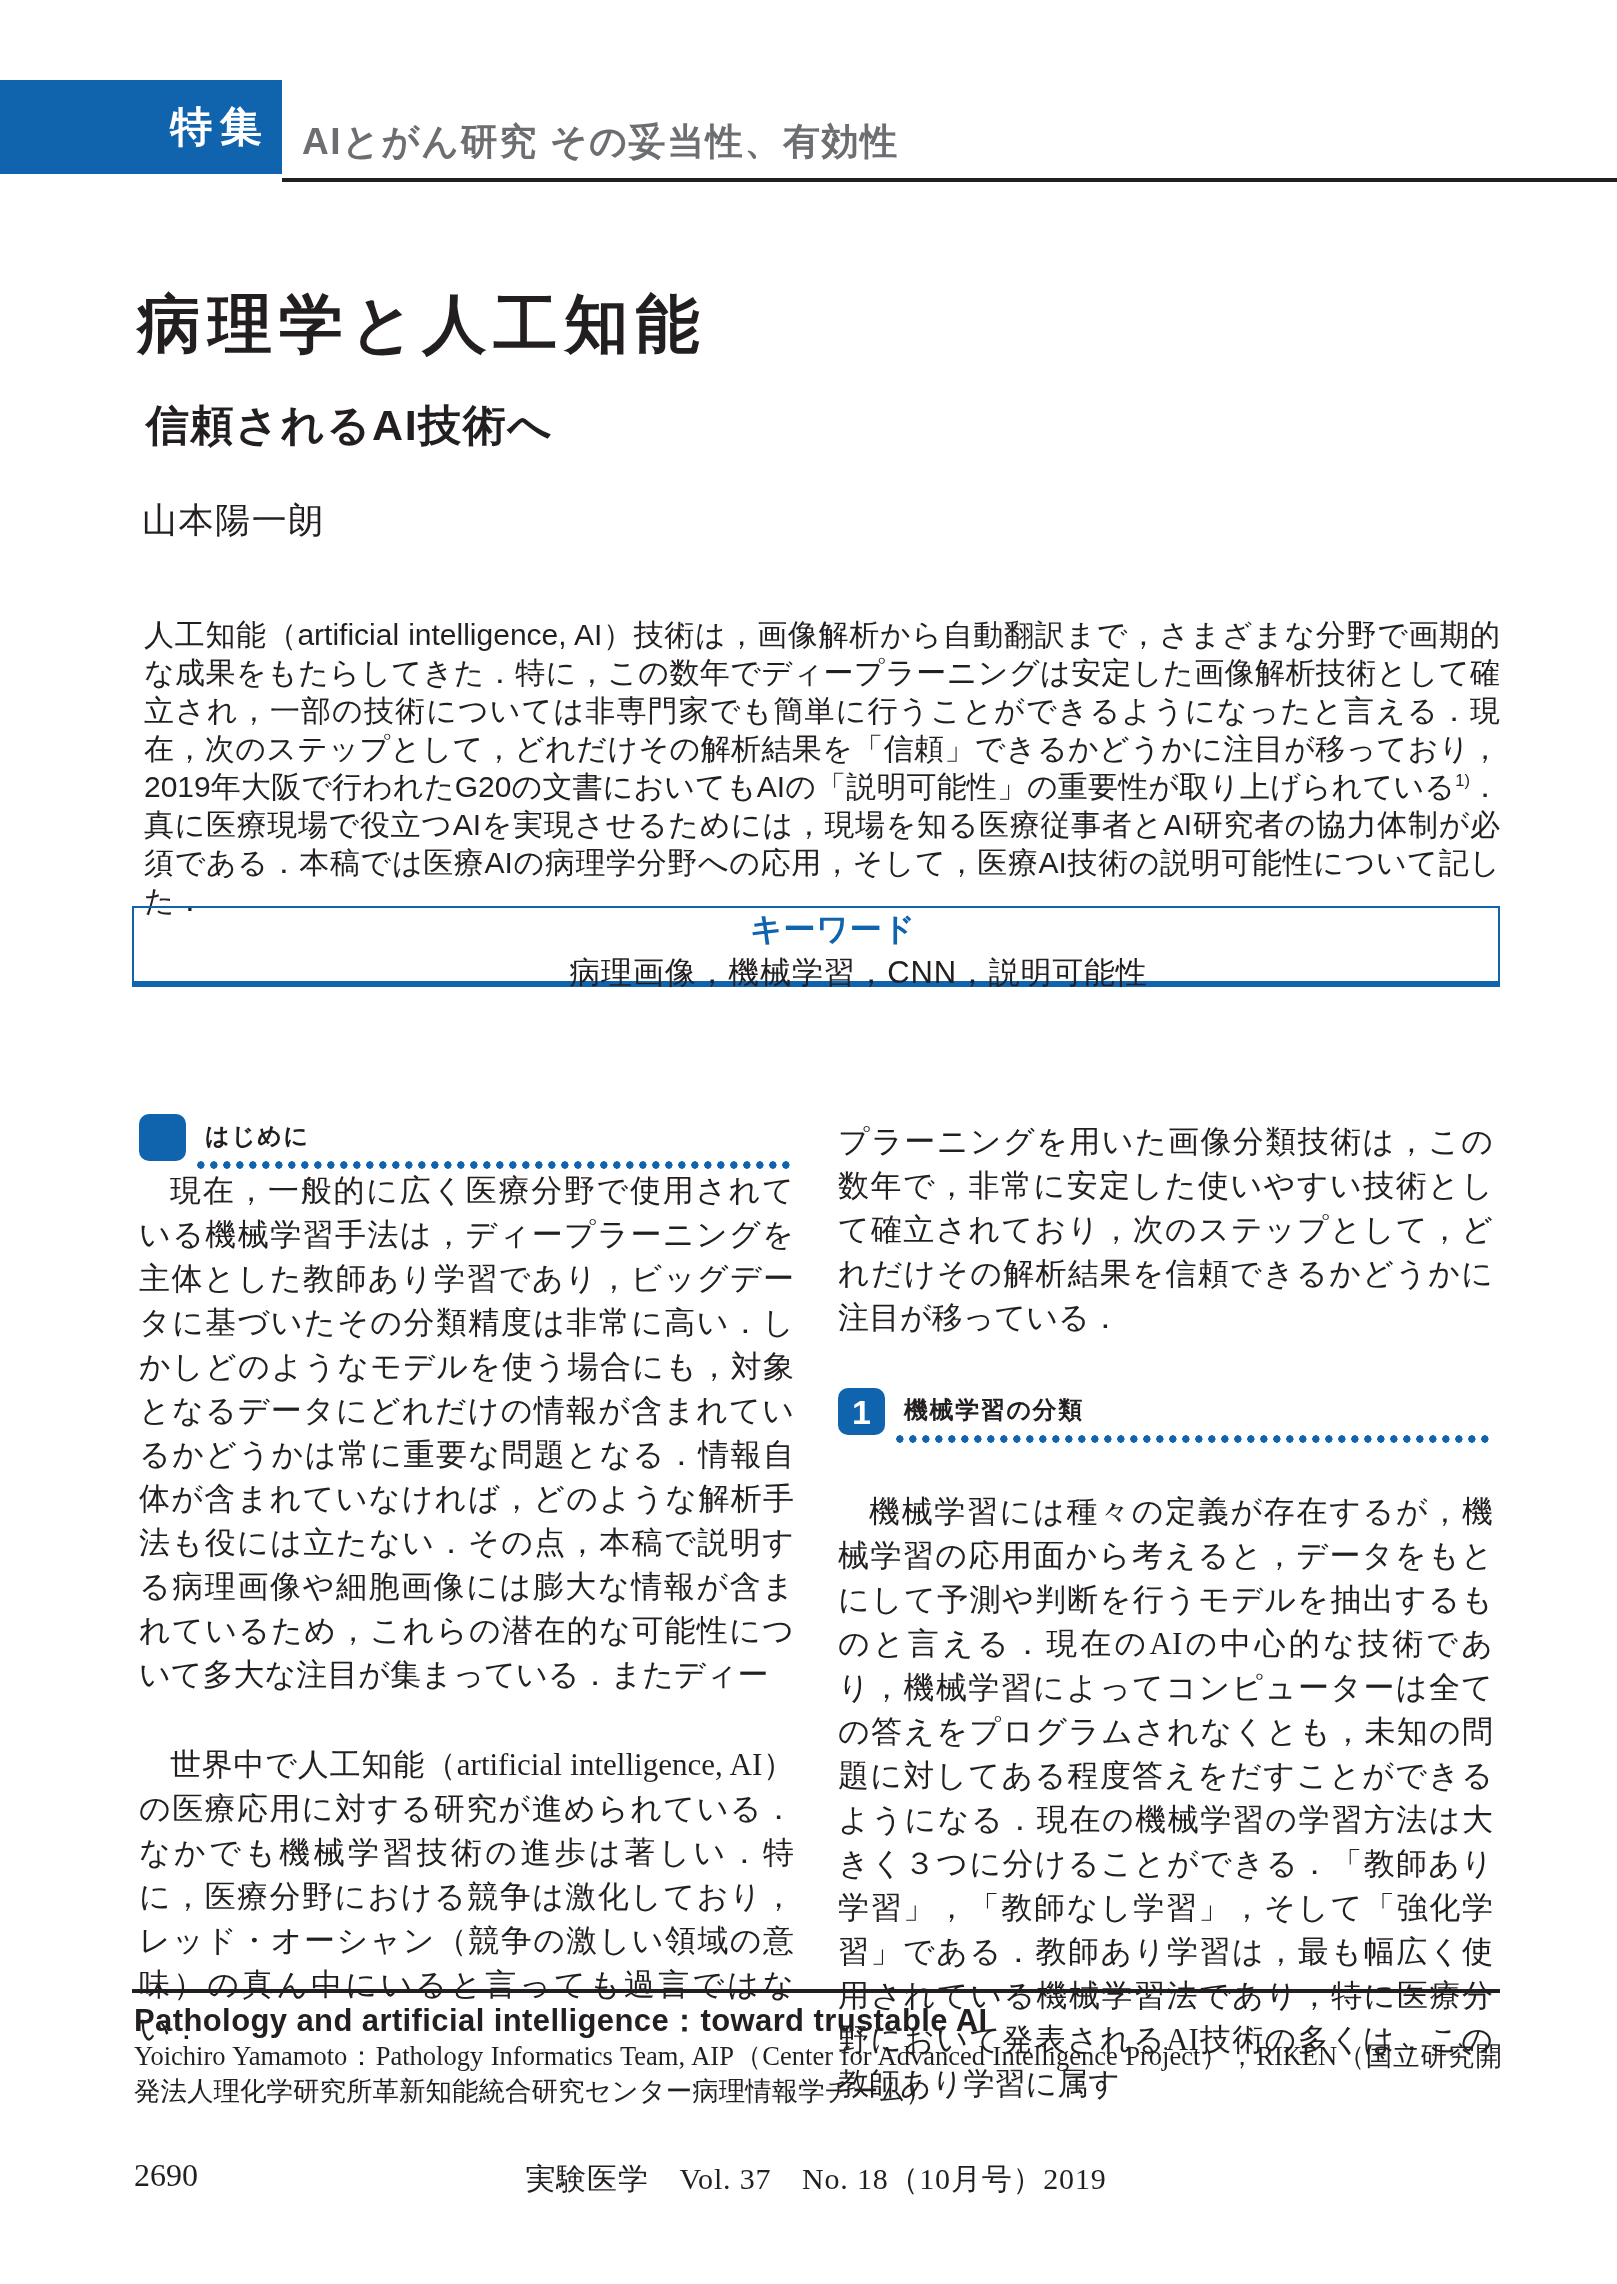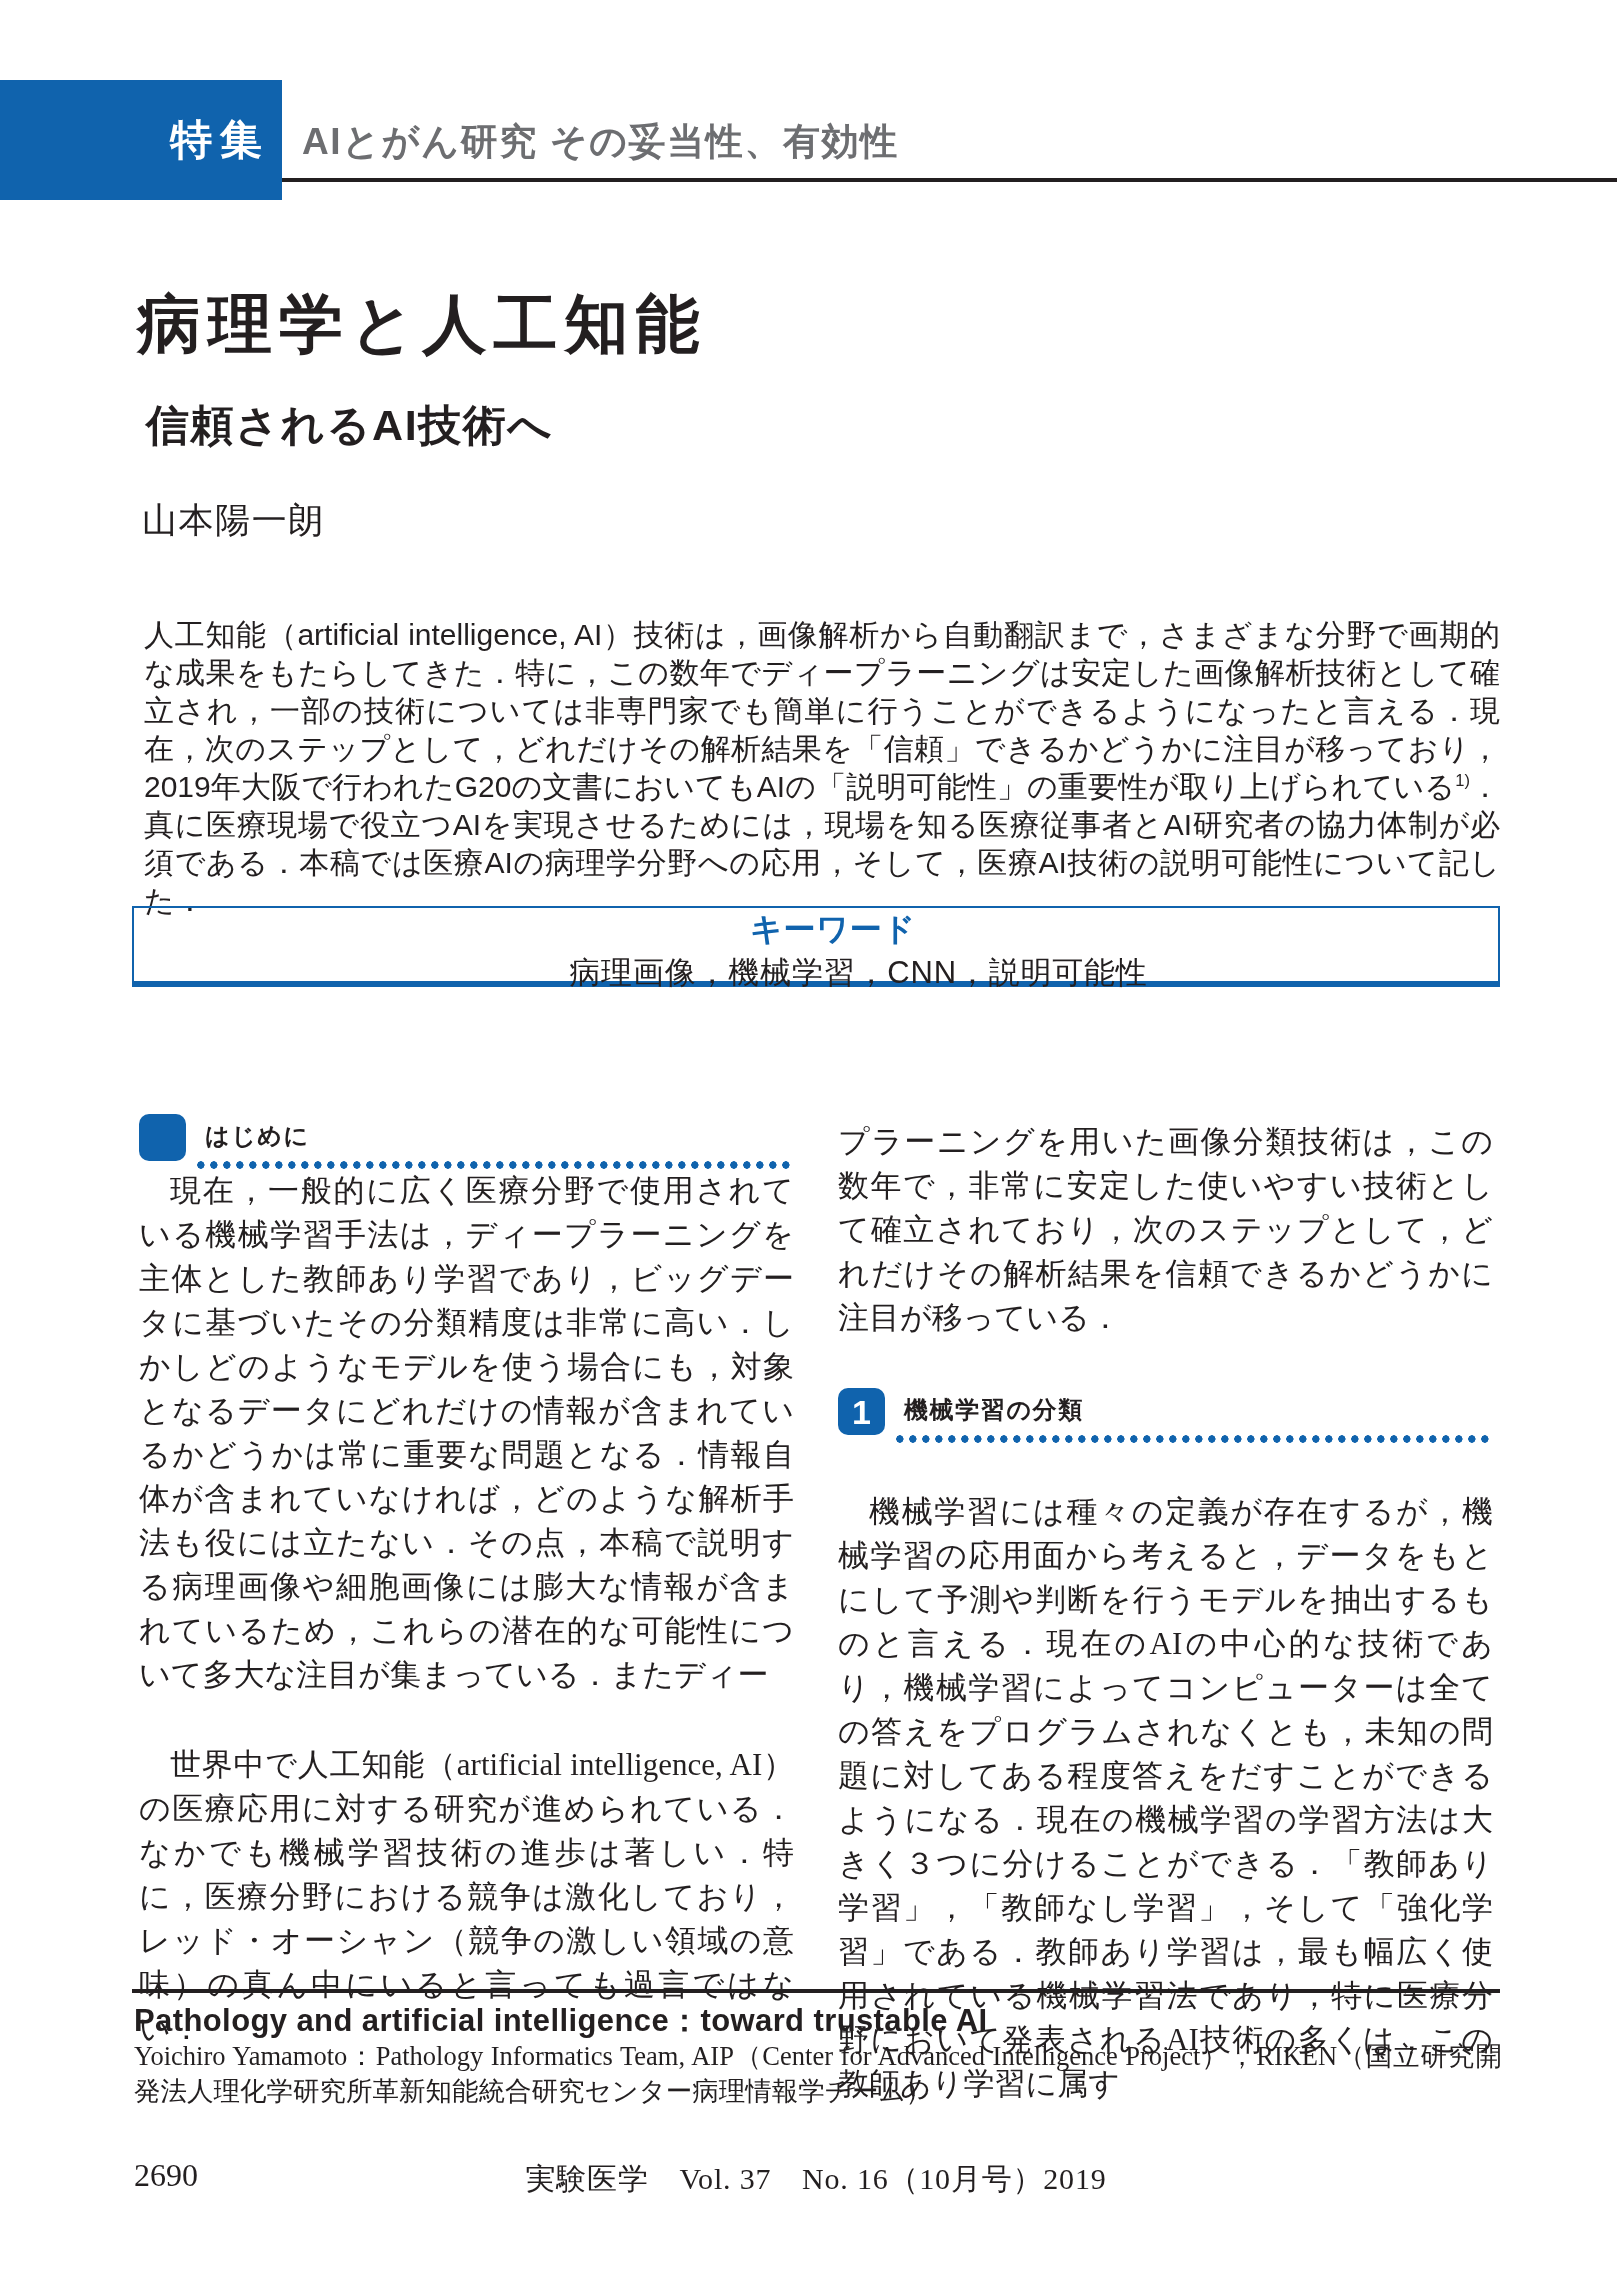--- a/index.html
+++ b/index.html
@@ -12,21 +12,21 @@
     position:relative;
     width:1618px;
     height:2284px;
     background:#ffffff;
     overflow:hidden;
     font-family:"Liberation Sans","DejaVu Sans",sans-serif;
     color:var(--ink);
   }
   
   .feature-box{
-    position:absolute;left:0;top:80px;width:282px;height:120px;
+    position:absolute;left:0;top:80px;width:282px;height:94px;
     background:var(--blue);
     display:flex;align-items:center;justify-content:flex-end;
     padding-right:20px;box-sizing:border-box;
     z-index:2;
   }
   .feature-box span{
     color:#ffffff;font-size:42px;font-weight:bold;letter-spacing:7.8px;
     margin-right:-7.8px;
   }
   .feature-title{
@@ -177,16 +177,16 @@
       <div class="sec-title">機械学習の分類</div>
       <div class="dot-leader"></div>
     </div>
     <p class="indent after-head">機械学習には種々の定義が存在するが，機械学習の応用面から考えると，データをもとにして予測や判断を行うモデルを抽出するものと言える．現在のAIの中心的な技術であり，機械学習によってコンピューターは全ての答えをプログラムされなくとも，未知の問題に対してある程度答えをだすことができるようになる．現在の機械学習の学習方法は大きく３つに分けることができる．「教師あり学習」，「教師なし学習」，そして「強化学習」である．教師あり学習は，最も幅広く使用されている機械学習法であり，特に医療分野において発表されるAI技術の多くは，この教師あり学習に属す</p>
   </div>
 
   <div class="footer-rule"></div>
   <div class="footer-en-title">Pathology and artificial intelligence：toward trustable AI</div>
   <div class="footer-affiliation">Yoichiro Yamamoto：Pathology Informatics Team, AIP（Center for Advanced Intelligence Project），RIKEN（国立研究開発法人理化学研究所革新知能統合研究センター病理情報学チーム）</div>
   <div class="footer-page-number">2690</div>
-  <div class="footer-journal">実験医学　Vol. 37　No. 16（10月号）2019</div>
+  <div class="footer-journal">実験医学　Vol. 37　No. 18（10月号）2019</div>
 
 </div>
 
 
 </body></html>

